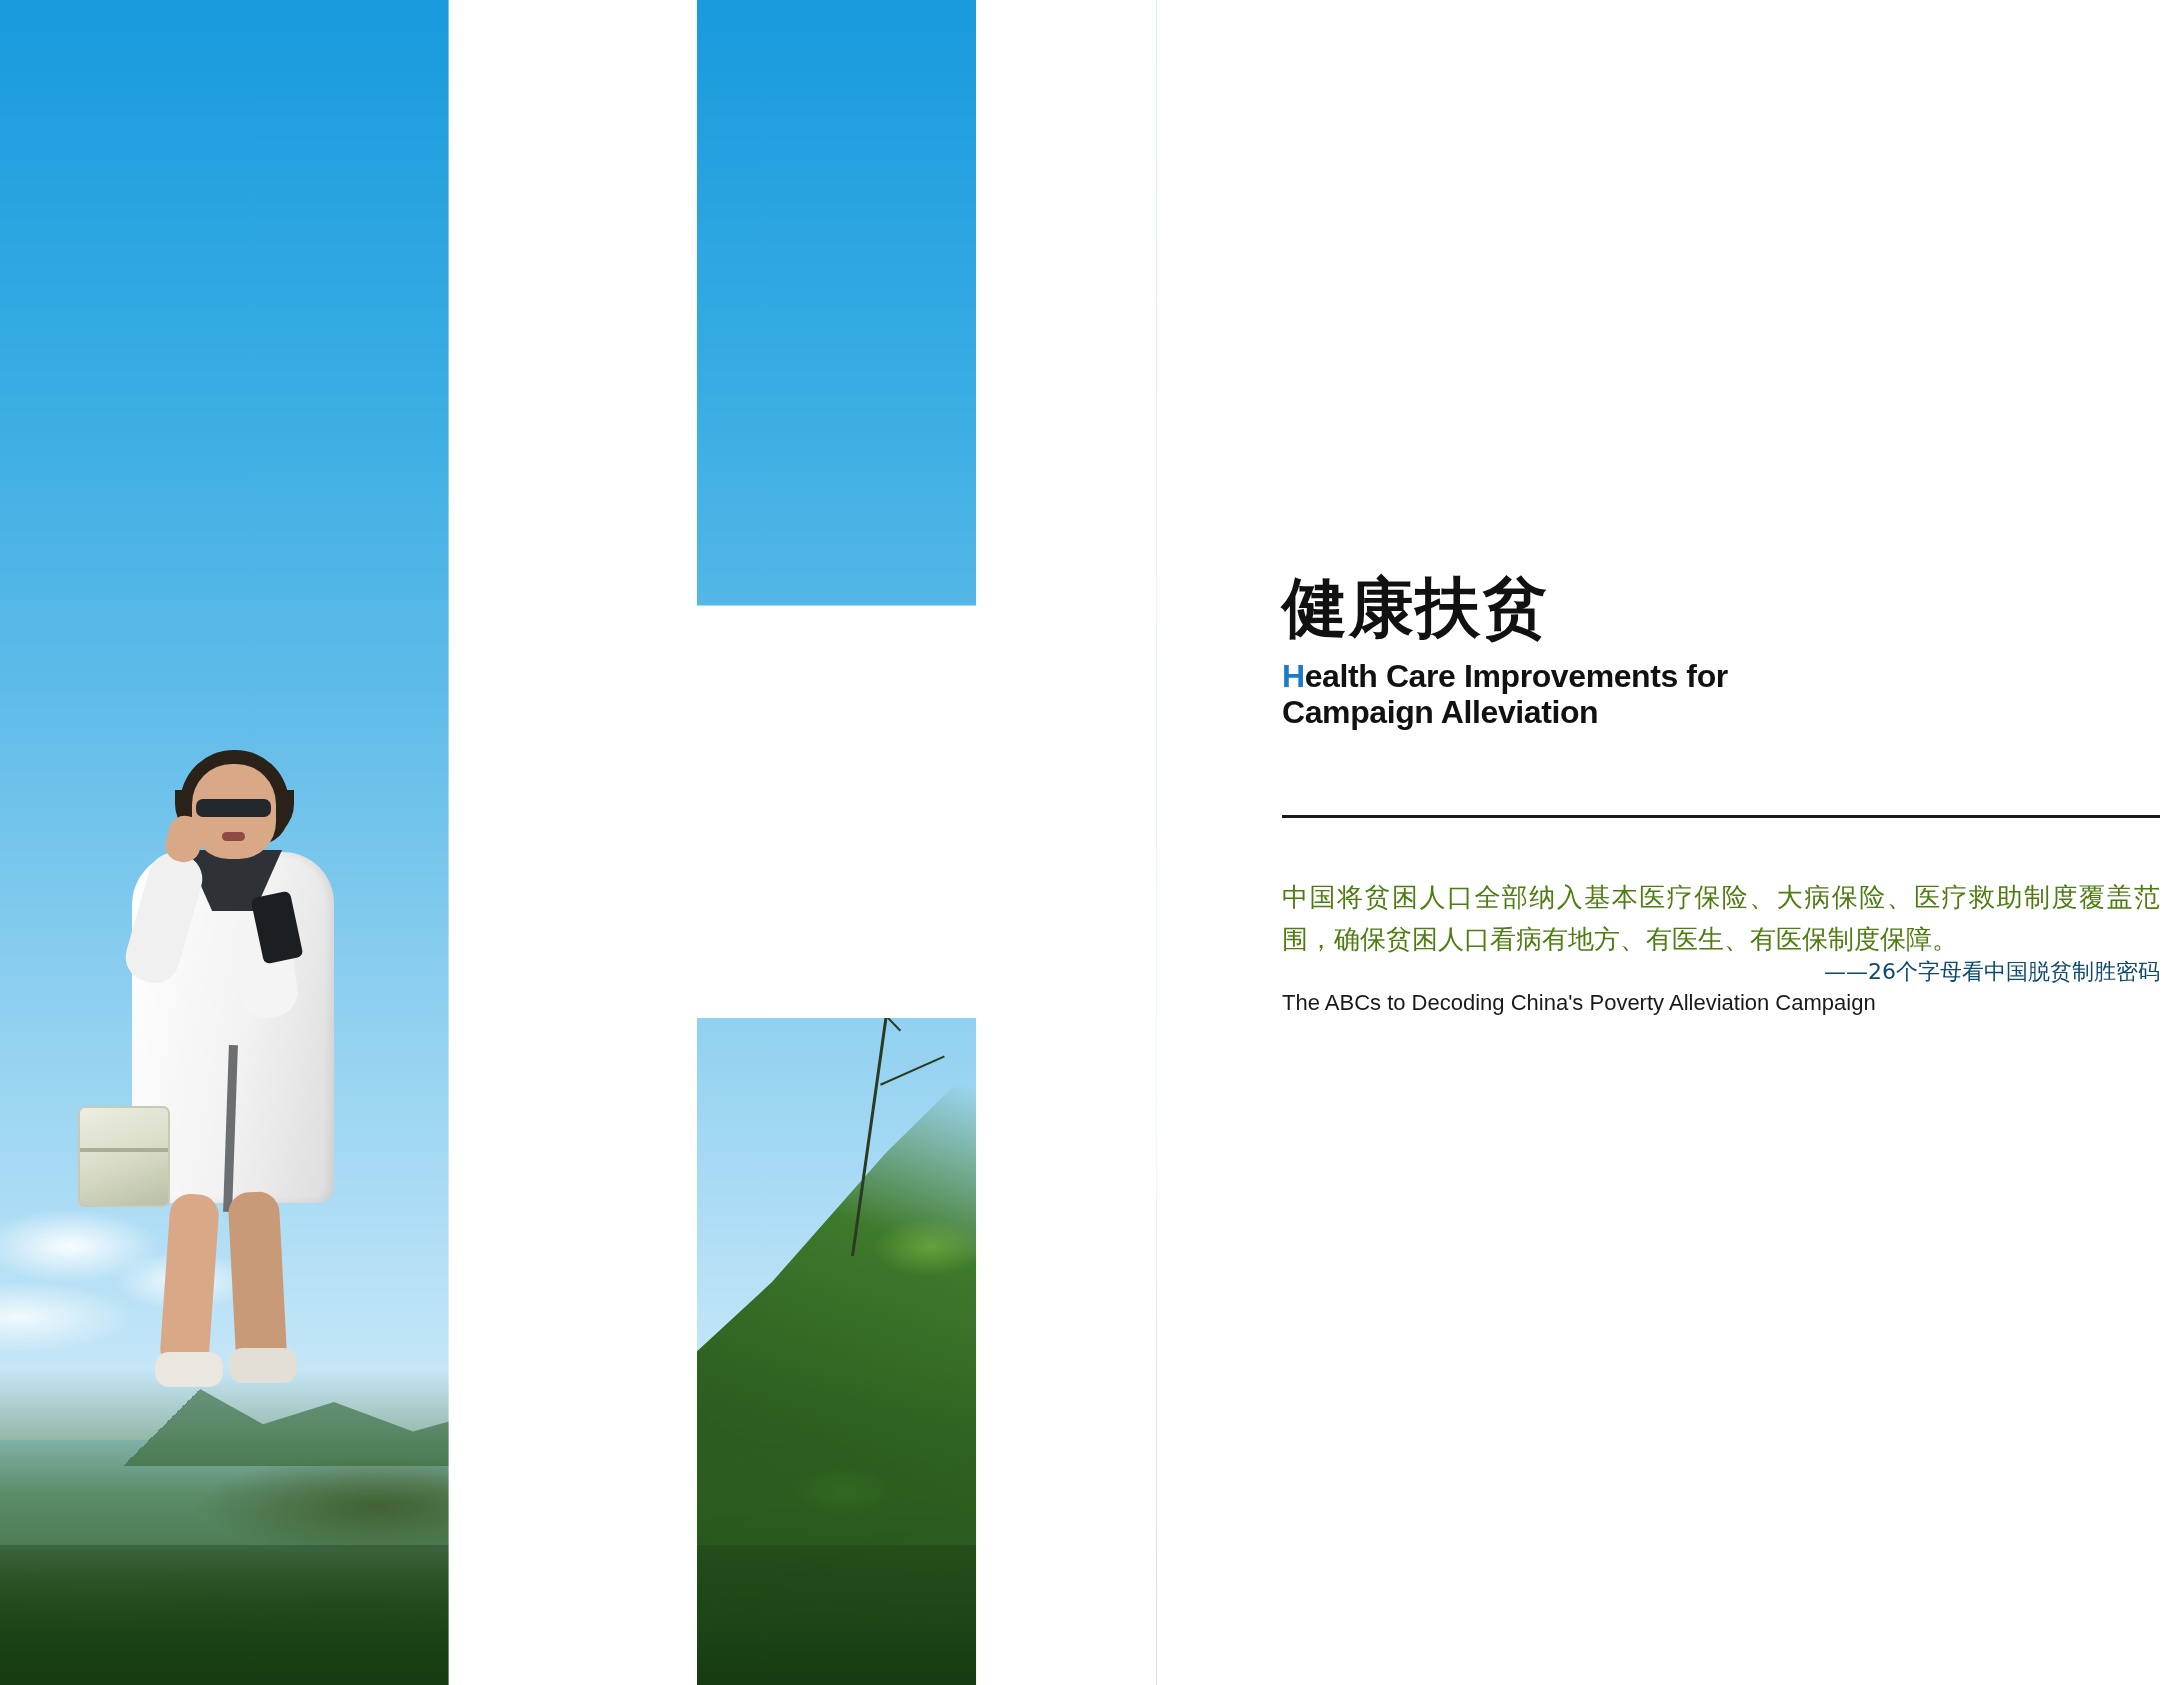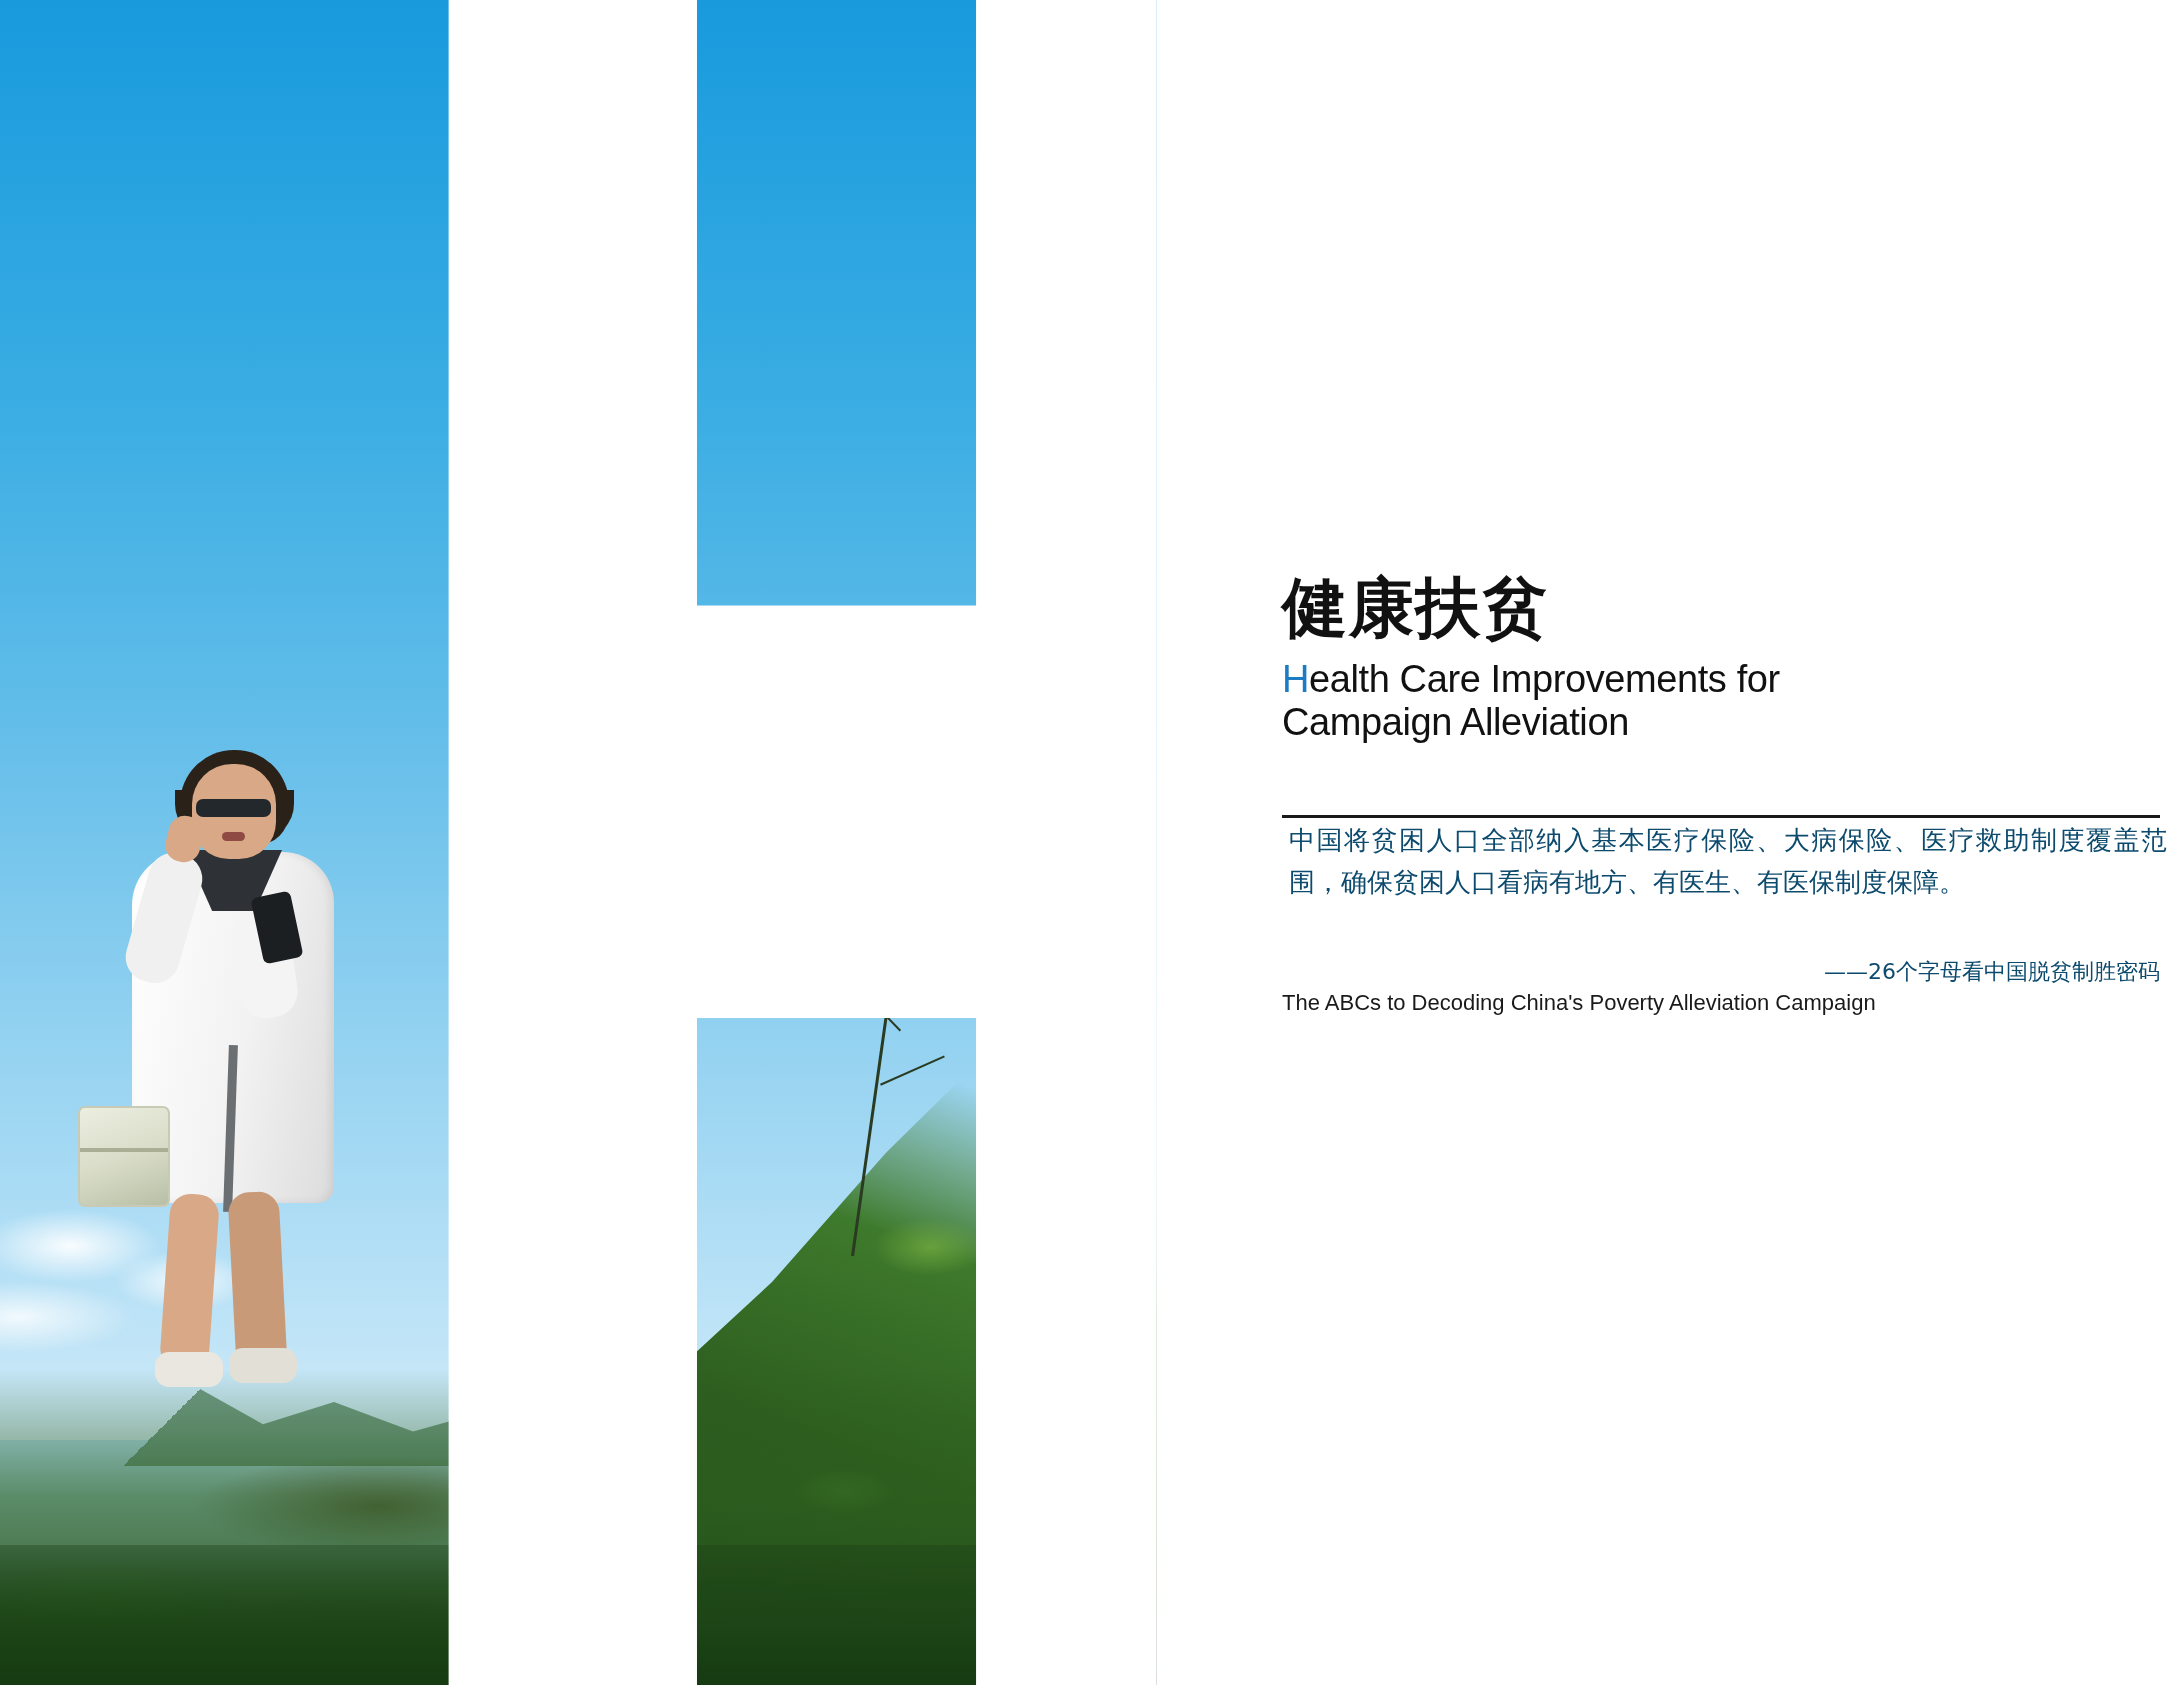--- a/index.html
+++ b/index.html
@@ -360,47 +360,46 @@
     letter-spacing: 1.8px;
     line-height: 1;
     white-space: nowrap;
     font-family: "DejaVu Sans", "Liberation Sans", sans-serif;
   }
   .title-en {
     position: absolute;
     left: 125px;
     top: 658px;
     width: 878px;
-    font-size: 38px;
-    font-weight: normal;
+    font-size: 32px;
+    font-weight: bold;
     color: #111111;
     line-height: 1.13;
     letter-spacing: -0.4px;
     font-family: "Liberation Sans", sans-serif;
   }
   .title-en .accent { color: #1b7cc4; }
   .rule {
     position: absolute;
     left: 125px;
     top: 815px;
     width: 878px;
     height: 2.6px;
     background: #1a1a1a;
   }
   .body-cn {
     position: absolute;
     left: 125px;
-    top: 820px;
+    top: 877px;
     width: 878px;
     font-size: 26px;
     line-height: 1.6;
-    color: #0c4a6e;
+    color: #4d7c0f;
     font-family: "DejaVu Sans", "Liberation Sans", sans-serif;
     text-align: justify;
-    margin-left: 7px;
   }
   .attr-cn {
     position: absolute;
     left: 125px;
     top: 957px;
     width: 878px;
     text-align: right;
     font-size: 22px;
     color: #0c4a6e;
     font-family: "DejaVu Sans", "Liberation Sans", sans-serif;

